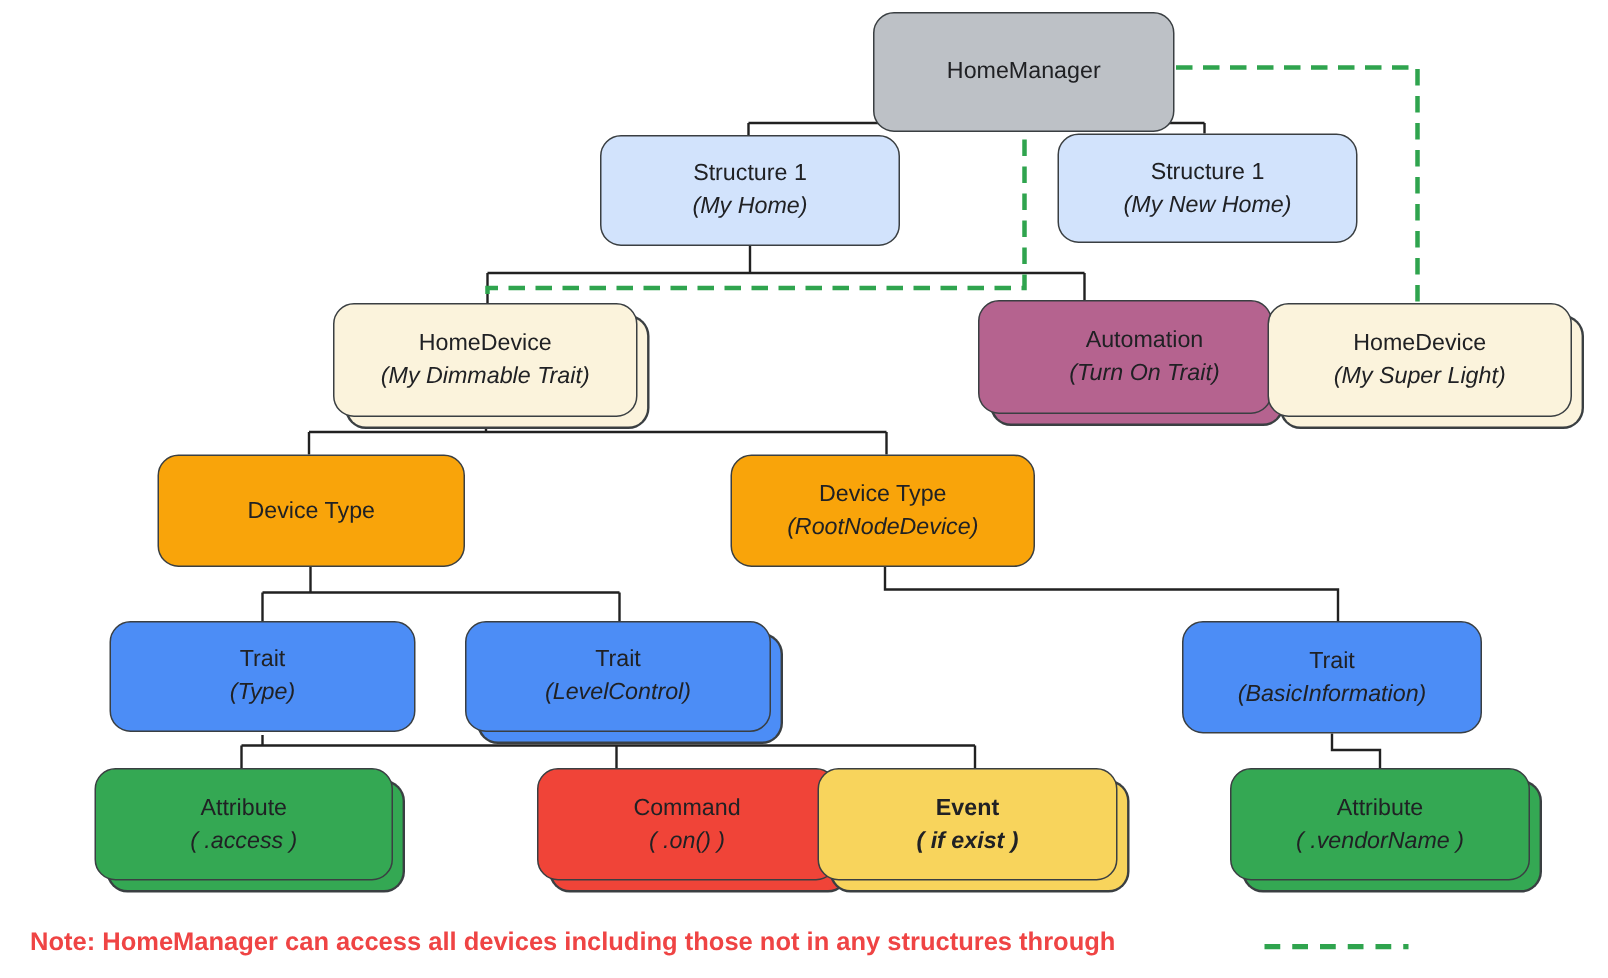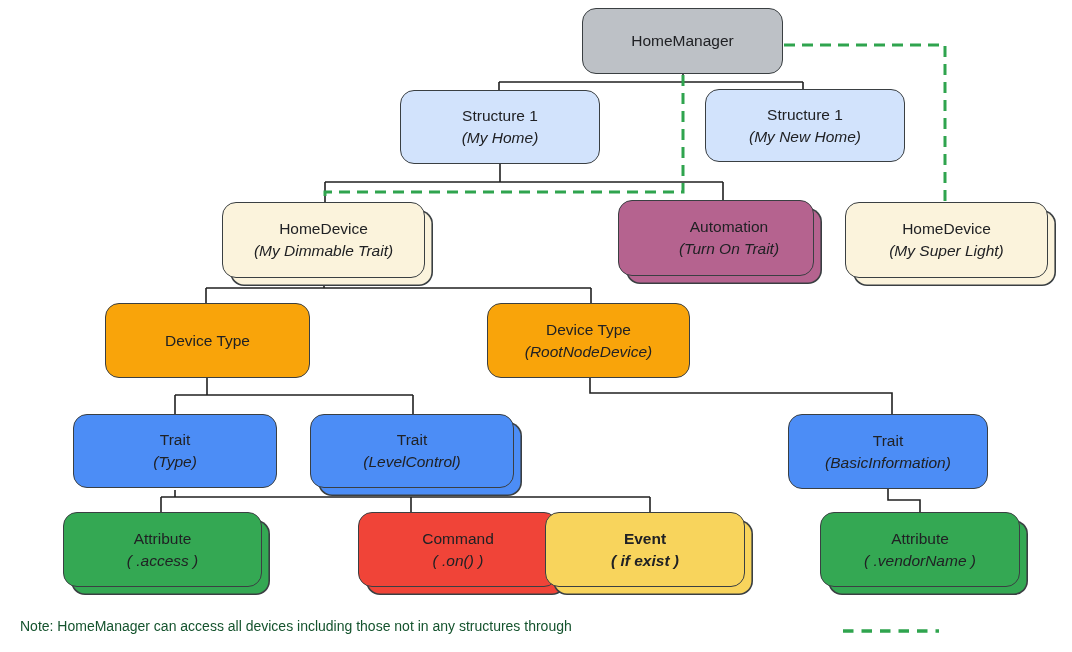--- a/index.html
+++ b/index.html
@@ -23,61 +23,61 @@
     text-align:center;color:#202124;
     font-size:15.5px;line-height:22px;
     box-sizing:border-box;
   }
   .node.stacked{
     box-shadow:8px 8px 0 -1.6px var(--fill,#ccc), 8px 8px 0 0 #3a3f42;
   }
   .node .sublabel{font-style:italic;}
   .note{
     position:absolute;left:20px;top:618px;z-index:2;
-    font-size:14px;font-weight:400;color:#14532d;white-space:nowrap;
+    font-size:17px;font-weight:700;color:#ef4444;white-space:nowrap;
   }
 </style>
 </head>
 <body>
 
 <div id="canvas" style="--line: #212121; --green: #2FA44E;">
 
   <svg id="wires" width="1072" height="652" viewBox="0 0 1072 652">
     <path class="black-wire" d="M683 74 L683 82 M499 82 L803 82 M499 82 L499 90 M803 82 L803 89"></path>
     <path class="black-wire" d="M500 164 L500 182 M325 182 L723 182 M325 182 L325 202 M723 182 L723 200"></path>
     <path class="black-wire" d="M324 280 L324 288 M206 288 L591 288 M206 288 L206 303 M591 288 L591 303"></path>
     <path class="black-wire" d="M207 378 L207 395 M175 395 L413 395 M175 395 L175 414 M413 395 L413 414"></path>
     <path class="black-wire" d="M590 378 L590 393 L892 393 L892 414"></path>
     <path class="black-wire" d="M175 490 L175 497 M161 497 L650 497 M161 497 L161 512 M411 497 L411 512 M650 497 L650 512"></path>
     <path class="black-wire" d="M888 489 L888 500 L920 500 L920 512"></path>
     <path class="green-wire" d="M784 45 L945 45 L945 201"></path>
     <path class="green-wire" d="M683 75 L683 192 L325 192 L325 201"></path>
     <path class="legend-wire" d="M843 631 L939 631"></path>
   </svg>
 
-  <div class="node" style="left: 582px; top: 8px; width: 201px; height: 66px; text-align: center; --fill: #BDC1C6;">
+  <div class="node" style="left: 582px; top: 8px; width: 201px; height: 80px; text-align: center; --fill: #BDC1C6;">
     <span class="label">HomeManager</span>
   </div>
 
   <div class="node" style="left: 400px; top: 90px; width: 200px; height: 74px; --fill: #D2E3FC;">
     <span class="label">Structure 1</span>
     <span class="sublabel">(My Home)</span>
   </div>
 
   <div class="node" style="left: 705px; top: 89px; width: 200px; height: 73px; --fill: #D2E3FC;">
     <span class="label">Structure 1</span>
     <span class="sublabel">(My New Home)</span>
   </div>
 
   <div class="node stacked" style="left: 222px; top: 202px; width: 203px; height: 76px; --fill: #FBF3DC;">
     <span class="label">HomeDevice</span>
     <span class="sublabel">(My Dimmable Trait)</span>
   </div>
 
-  <div class="node stacked" style="left: 618px; top: 200px; width: 196px; height: 76px; padding-left: 26px; --fill: #B5638F;">
+  <div class="node stacked" style="left: 652px; top: 200px; width: 196px; height: 76px; padding-left: 26px; --fill: #B5638F;">
     <span class="label">Automation</span>
     <span class="sublabel">(Turn On Trait)</span>
   </div>
 
   <div class="node stacked" style="left: 845px; top: 202px; width: 203px; height: 76px; --fill: #FBF3DC;">
     <span class="label">HomeDevice</span>
     <span class="sublabel">(My Super Light)</span>
   </div>
 
   <div class="node" style="left: 105px; top: 303px; width: 205px; height: 75px; --fill: #F9A40A;">

